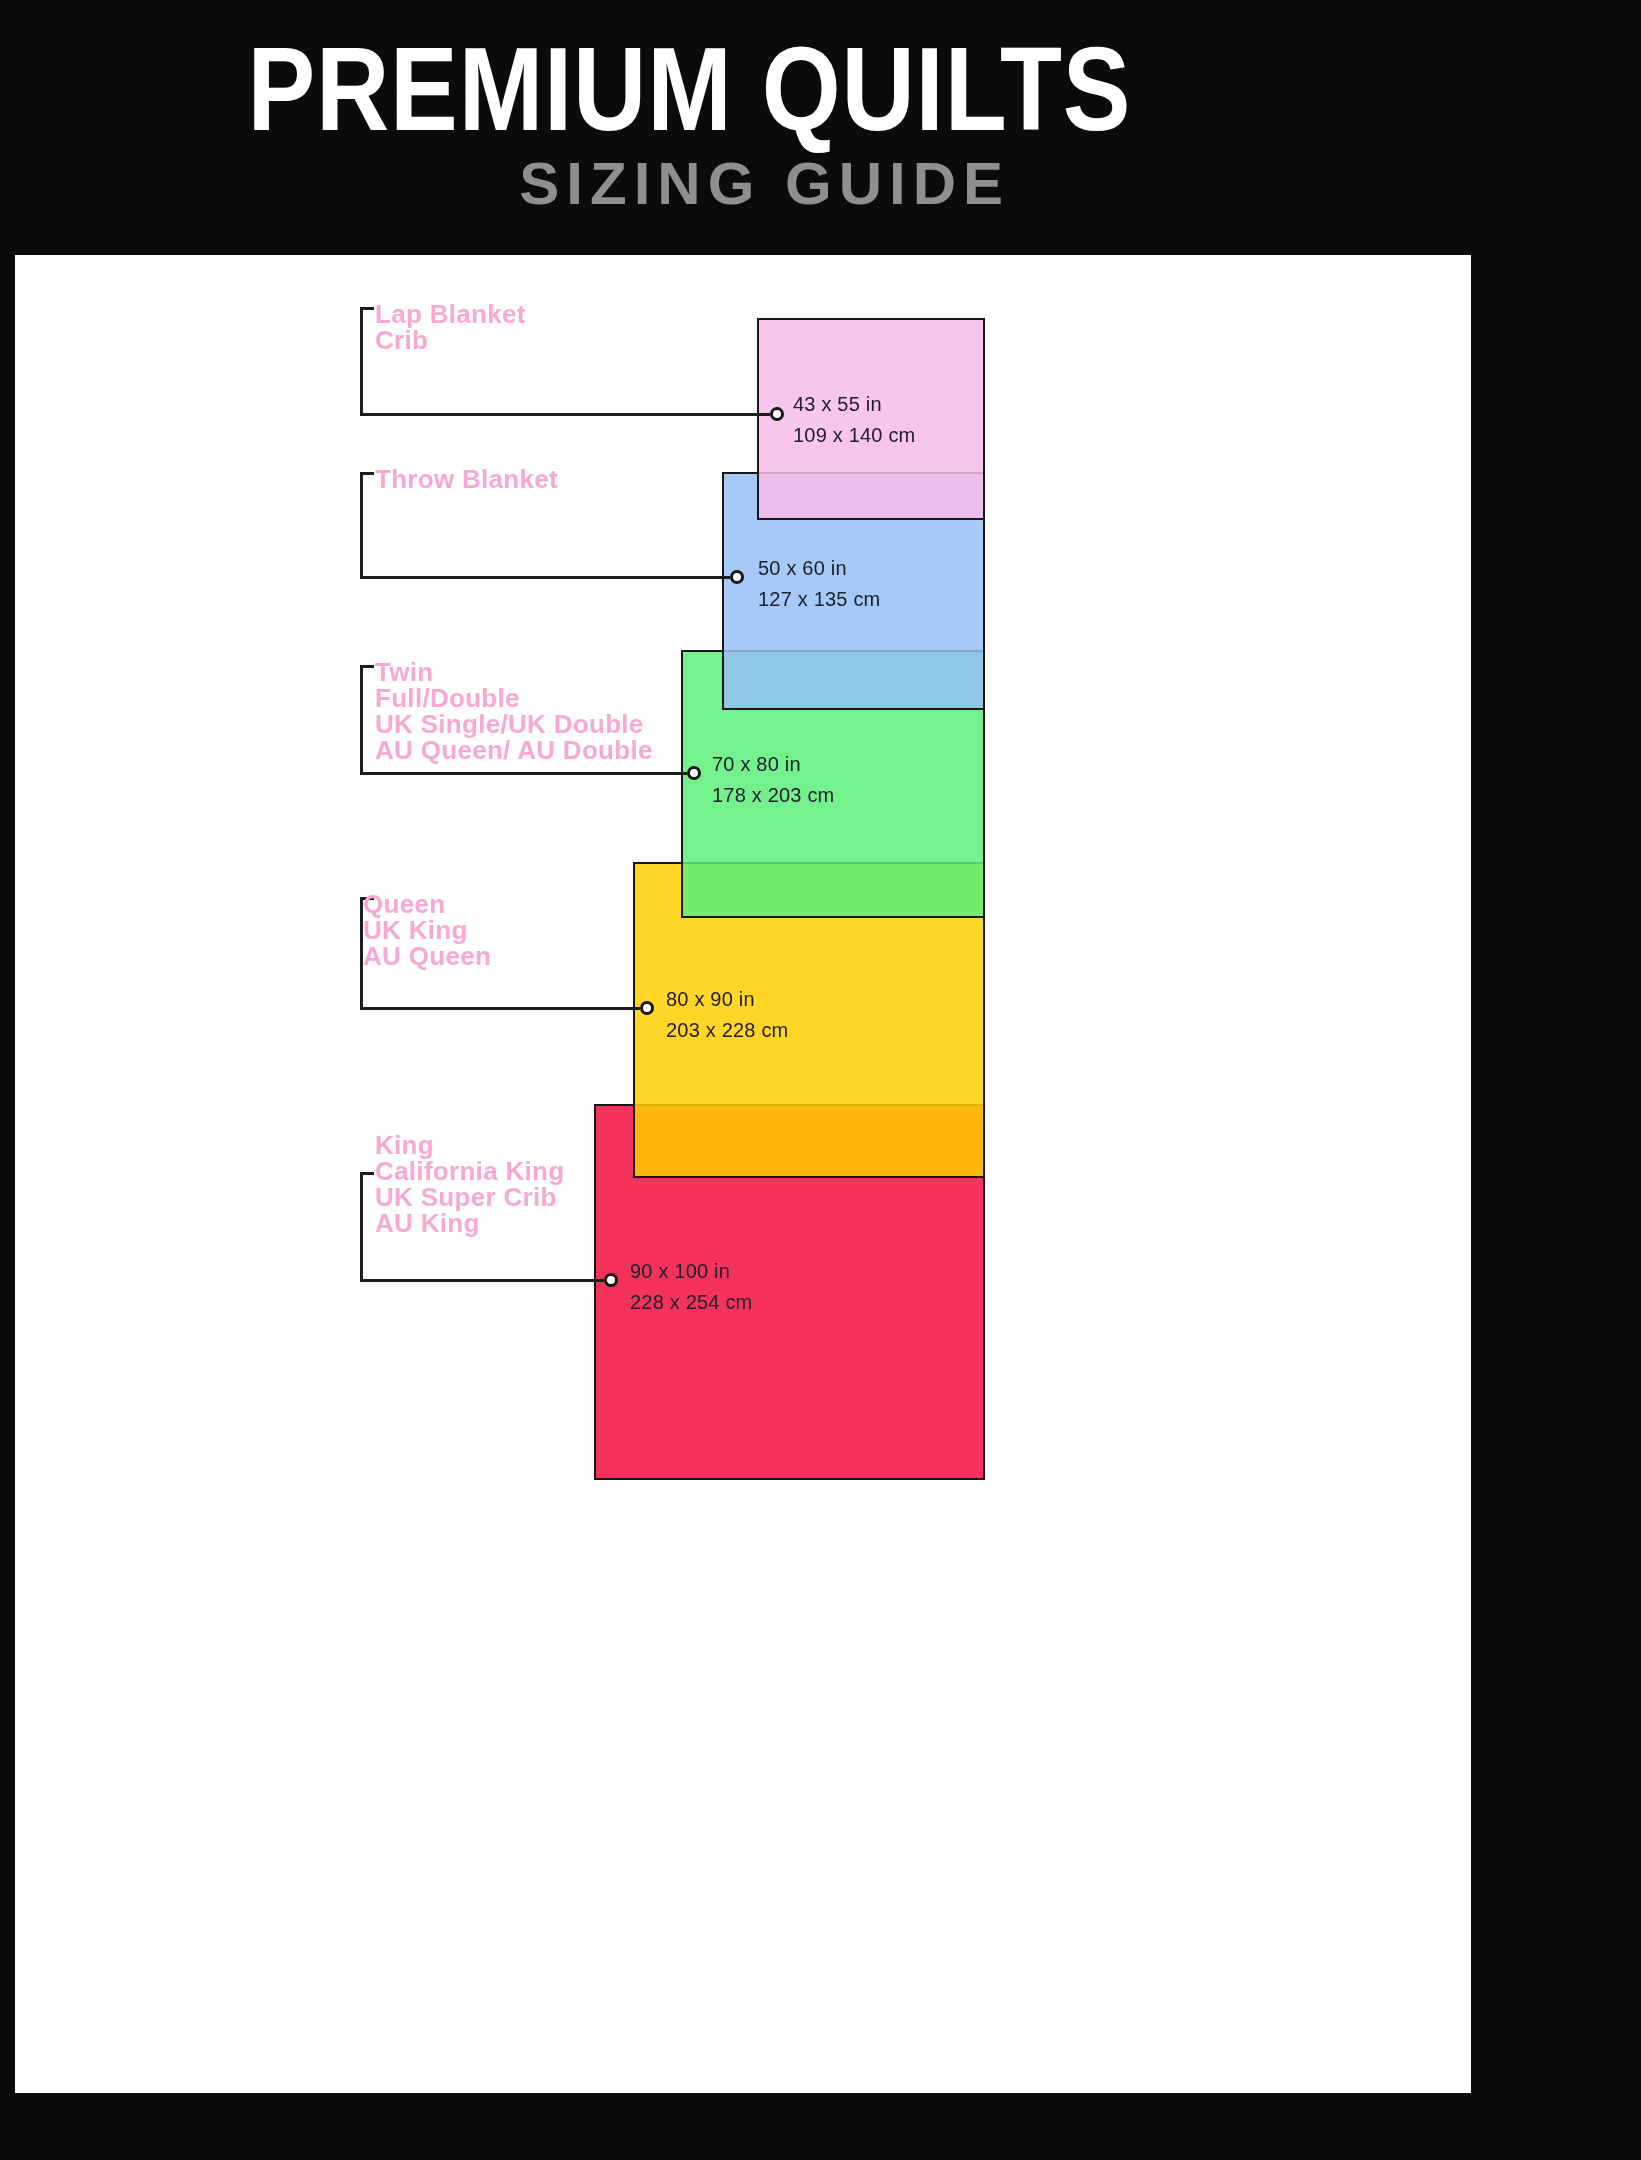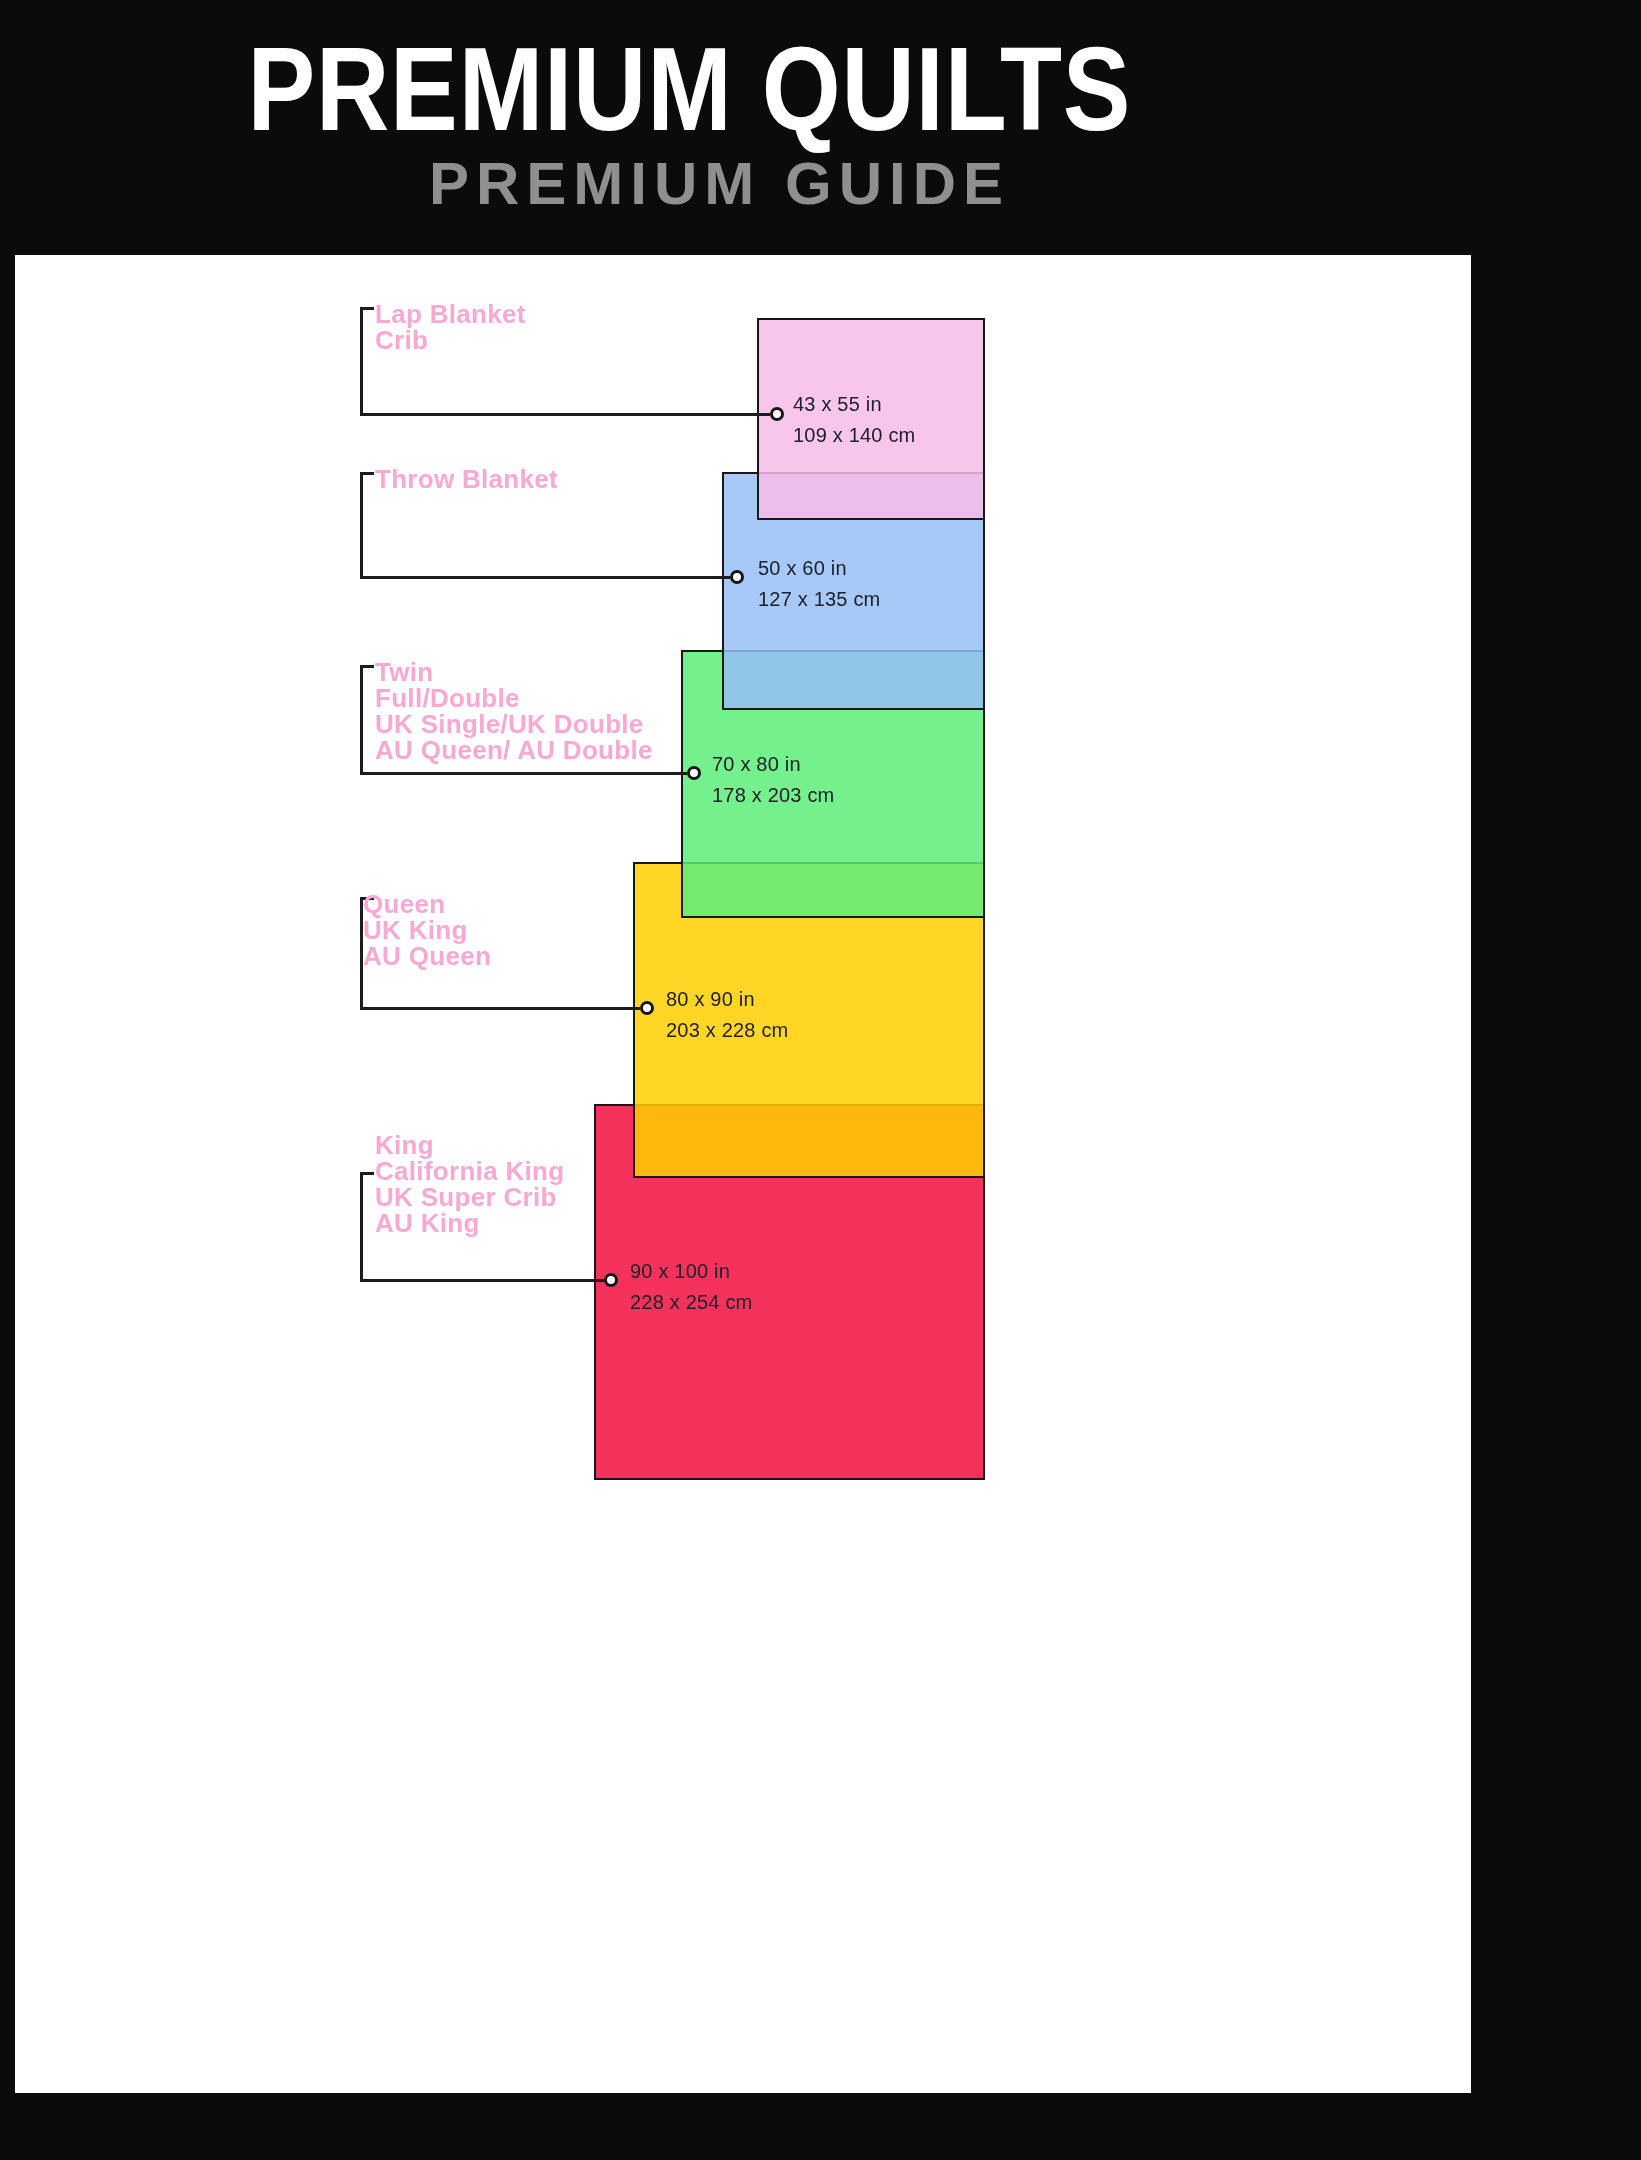--- a/index.html
+++ b/index.html
@@ -94,21 +94,21 @@
     z-index: 12;
   }
 </style>
 </head>
 <body>
 
 <div class="canvas">
 
   <div class="titlewrap">
     <h1 class="title">PREMIUM QUILTS</h1>
-    <div class="subtitle">PREMIUM GUIDE</div>
+    <div class="subtitle">SIZING GUIDE</div>
   </div>
 
   <div class="panel"></div>
 
   <div class="rect" style="left: 594px; top: 1104px; width: 391px; height: 376px; z-index: 1; background-color: rgba(243, 14, 62, 0.85);"></div>
   <div class="rect" style="left: 633px; top: 862px; width: 352px; height: 316px; z-index: 2; background-color: rgba(255, 207, 0, 0.85);"></div>
   <div class="rect" style="left: 681px; top: 650px; width: 304px; height: 268px; z-index: 3; background-color: rgba(92, 238, 121, 0.85);"></div>
   <div class="rect" style="left: 722px; top: 472px; width: 263px; height: 238px; z-index: 4; background-color: rgba(151, 192, 246, 0.85);"></div>
   <div class="rect" style="left: 757px; top: 318px; width: 228px; height: 202px; z-index: 5; background-color: rgba(248, 188, 232, 0.85);"></div>
 

